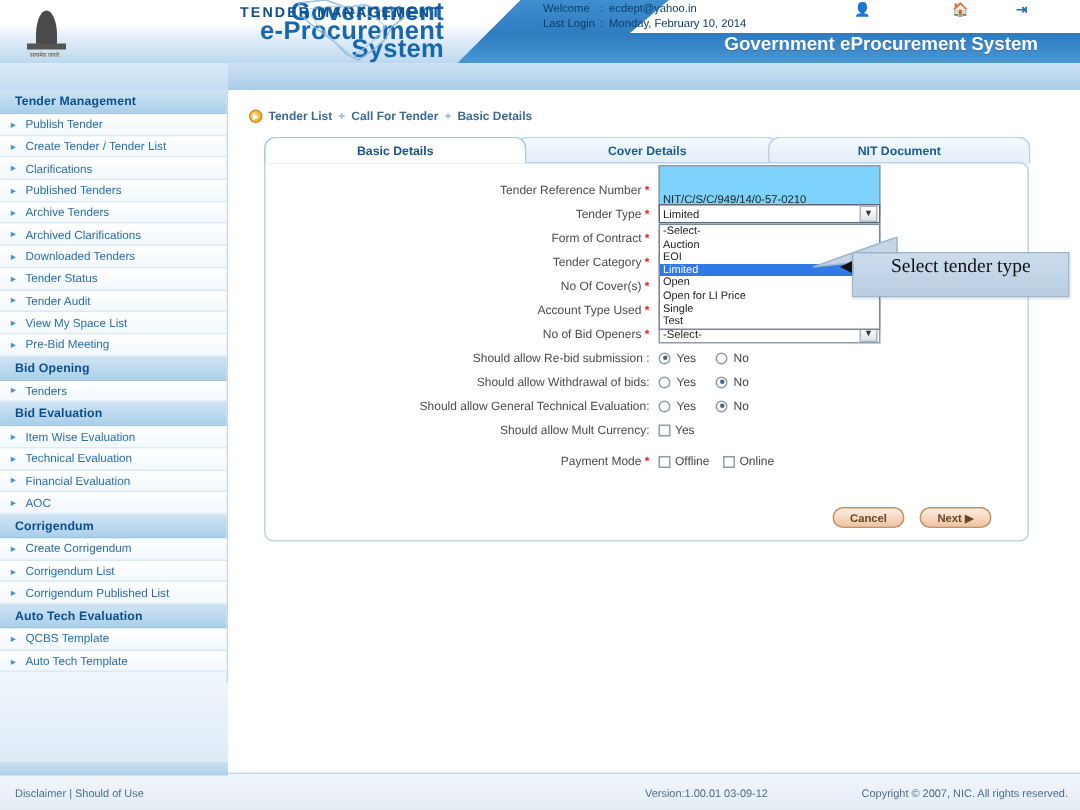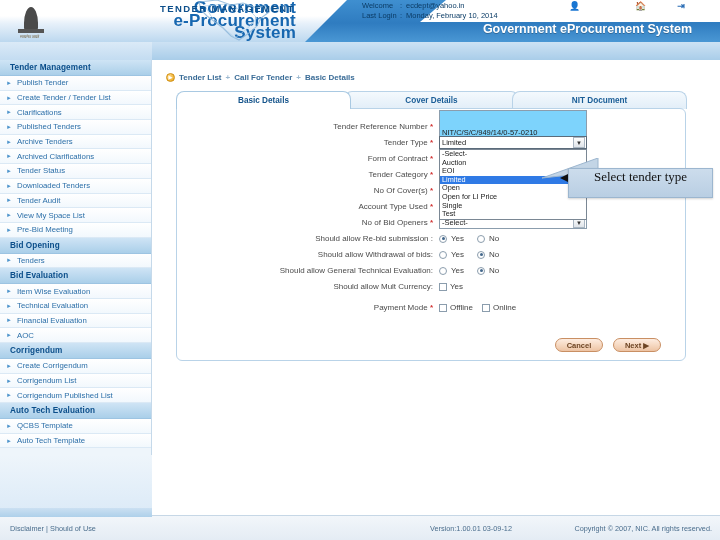--- a/index.html
+++ b/index.html
@@ -375,25 +375,25 @@
         <div class="sb-item">
           <span class="bul">▸</span>
           <span class="txt">Archive Tenders</span>
         </div>
         <div class="sb-item">
           <span class="bul">▸</span>
           <span class="txt">Archived Clarifications</span>
         </div>
         <div class="sb-item">
           <span class="bul">▸</span>
+          <span class="txt">Downloaded Tenders</span>
+        </div>
+        <div class="sb-item">
+          <span class="bul">▸</span>
           <span class="txt">Tender Status</span>
-        </div>
-        <div class="sb-item">
-          <span class="bul">▸</span>
-          <span class="txt">Downloaded Tenders</span>
         </div>
         <div class="sb-item">
           <span class="bul">▸</span>
           <span class="txt">Tender Audit</span>
         </div>
         <div class="sb-item">
           <span class="bul">▸</span>
           <span class="txt">View My Space List</span>
         </div>
         <div class="sb-item">

